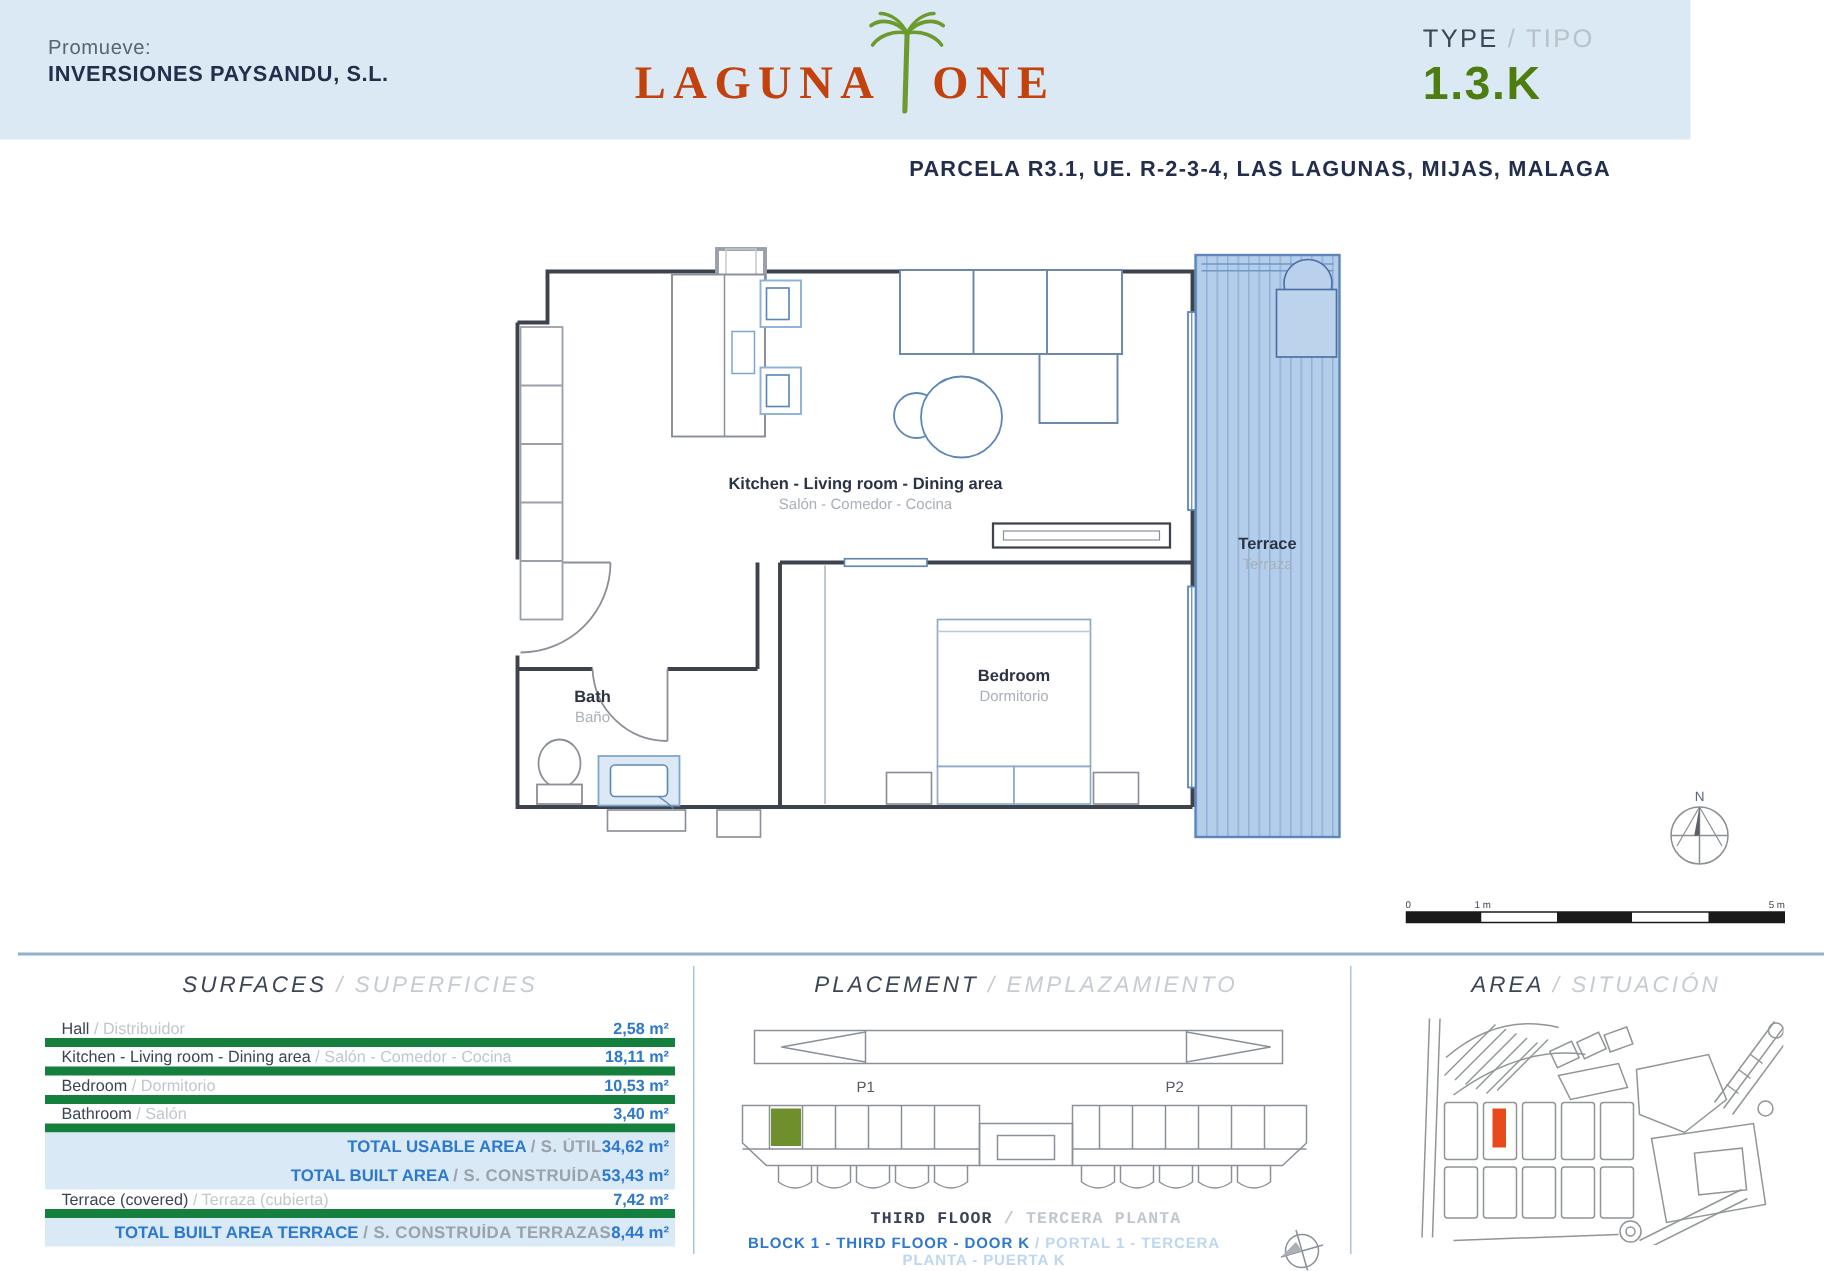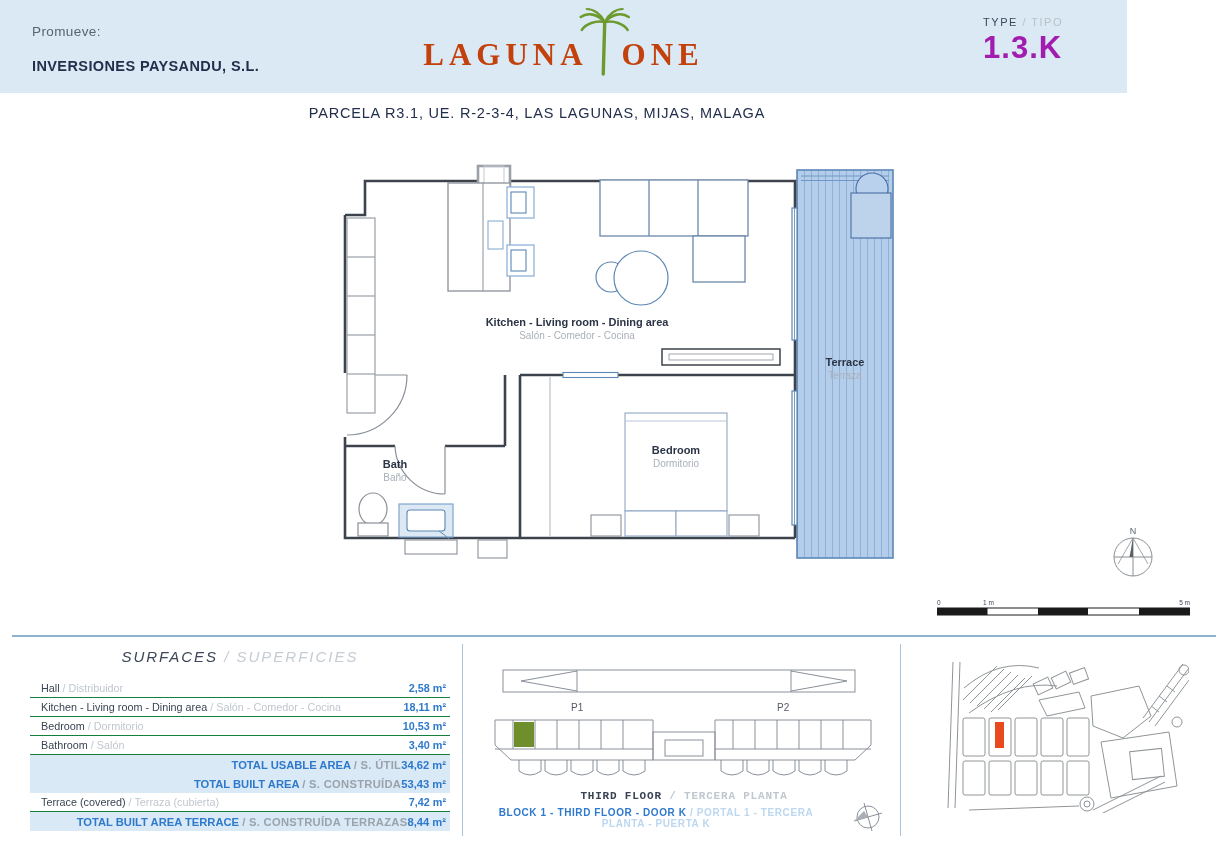--- a/index.html
+++ b/index.html
@@ -3,50 +3,50 @@
 <meta charset="utf-8">
 <style>
   * { margin:0; padding:0; box-sizing:border-box; }
   html,body { width:1229px; height:847px; }
   body { position:relative; background:#ffffff; font-family:"Liberation Sans", sans-serif; overflow:hidden; }
 
   
   .header { position:absolute; left:0; top:0; width:1127px; height:93px; background:#dbe9f4; }
   .promoter { position:absolute; left:32px; top:24px; }
   .promoter-label { font-size:13.5px; color:#5a6473; letter-spacing:.4px; }
-  .promoter-name { font-size:14.5px; color:#232e4c; font-weight:bold; letter-spacing:.4px; margin-top:19px; }
+  .promoter-name { font-size:14.5px; color:#232e4c; font-weight:bold; letter-spacing:.4px; margin-top:3px; }
   .logo { position:absolute; left:50%; top:8px; transform:translateX(-50%); display:flex; align-items:flex-end; }
   .logo-word { font-family:"Liberation Serif", serif; font-weight:bold; font-size:31px; letter-spacing:5px; color:#c2410c; line-height:1; padding-bottom:4px; }
   .palm-svg { overflow:visible; margin:0 2px; }
   .typeblock { position:absolute; right:64px; top:16px; }
-  .type-labels { font-size:11px; letter-spacing:1.5px; color:#3c4656; }
+  .type-labels { font-size:17px; letter-spacing:1.5px; color:#3c4656; }
   .type-labels .lt { color:#b9c1c9; }
-  .type-value { font-size:31px; font-weight:bold; color:#a21caf; letter-spacing:1px; margin-top:2px; }
+  .type-value { font-size:31px; font-weight:bold; color:#4d7c0f; letter-spacing:1px; margin-top:2px; }
 
   
-  .location-title { position:absolute; top:105px; left:0; width:1074px; text-align:center;
-    font-size:14.5px; font-weight:normal; color:#232e4c; letter-spacing:.8px; }
+  .location-title { position:absolute; top:105px; left:0; width:1074px; text-align:right;
+    font-size:14.5px; font-weight:bold; color:#232e4c; letter-spacing:.8px; }
 
   
   .plan-svg { position:absolute; left:335px; top:163px; }
   .compass-big { position:absolute; left:1106px; top:524px; }
   .scalebar { position:absolute; left:937px; top:597px; }
 
   
   .footer-topline { position:absolute; left:12px; top:635px; width:1204px; height:2px; background:#8fb3cf; }
   .vdiv { position:absolute; top:644px; height:192px; width:1px; background:#a9c6dc; }
   .vdiv1 { left:462px; } .vdiv2 { left:900px; }
 
   .panel-title { font-size:15px; letter-spacing:2px; color:#3c4656; text-align:center;font-style:italic; }
   .panel-title .lt { color:#c6ccd3; }
 
   .surfaces-panel { position:absolute; left:30px; top:648px; width:420px; }
   .surf-table { margin-top:14px; }
   .srow { display:flex; align-items:center; height:19px; padding:0 4px 0 11px; font-size:10.8px; white-space:nowrap; }
-  .srow.normal { border-bottom:1px solid #15803d; }
+  .srow.normal { border-bottom:6px solid #15803d; }
   .srow.total { background:#d9e9f6; font-weight:bold; font-size:11.2px; }
   .sname { flex:1; color:#3a4454; overflow:hidden; }
   .sname .es { color:#c0c7ce; }
   .srow.total .sname { color:#2e79cc;text-align:right; }
   .srow.total .sname .es { color:#9aa2ab; letter-spacing:.3px; }
   .sval { color:#2e79cc; font-weight:bold; }
 
   .placement-panel { position:absolute; left:478px; top:648px; width:412px; }
   .building-svg { display:block; margin:10px auto 0 auto; }
   .floor-line { text-align:center; font-size:11px; font-weight:bold; color:#3a4454; letter-spacing:.8px; margin-top:6px;font-family:Liberation Mono, monospace; }
@@ -285,20 +285,24 @@
       <span class="sval">7,42 m²</span>
     </div>
     <div class="srow total">
       <span class="sname"><span>TOTAL BUILT AREA TERRACE</span> <span class="es">/ S. CONSTRUÍDA TERRAZAS</span></span>
       <span class="sval">8,44 m²</span>
     </div>
   </div>
 </div>
 
 <div class="placement-panel">
+  <div class="panel-title">
+    <span>PLACEMENT</span>
+    <span class="lt">/ EMPLAZAMIENTO</span>
+  </div>
 
   <svg class="building-svg" width="390" height="126" viewBox="0 0 390 126">
     <g fill="none" stroke="#8a9099" stroke-width="1">
 
       <rect x="14" y="12" width="352" height="22"></rect>
       <line x1="88" y1="12" x2="88" y2="34"></line>
       <line x1="88" y1="13" x2="32" y2="23"></line>
       <line x1="88" y1="33" x2="32" y2="23"></line>
       <line x1="302" y1="12" x2="302" y2="34"></line>
       <line x1="302" y1="13" x2="358" y2="23"></line>
@@ -353,20 +357,24 @@
 
   <svg class="compass-small" width="34" height="34" viewBox="0 0 34 34">
     <circle cx="18" cy="18" r="11" fill="none" stroke="#8a9099" stroke-width="1"></circle>
     <line x1="4" y1="22" x2="32" y2="14" stroke="#8a9099" stroke-width="1"></line>
     <line x1="14" y1="4" x2="22" y2="32" stroke="#8a9099" stroke-width="1"></line>
     <polygon points="4,22 14,12 18,18" fill="#aab0b6"></polygon>
   </svg>
 </div>
 
 <div class="area-panel">
+  <div class="panel-title">
+    <span>AREA</span>
+    <span class="lt">/ SITUACIÓN</span>
+  </div>
 
   <svg class="map-svg" width="250" height="155" viewBox="0 0 250 155">
     <g fill="none" stroke="#909598" stroke-width="1">
 
       <path d="M14,4 L9,150"></path>
       <path d="M21,4 L16,150"></path>
 
       <path d="M24,42 L58,8"></path>
       <path d="M31,45 L65,11"></path>
       <path d="M38,48 L72,14"></path>

